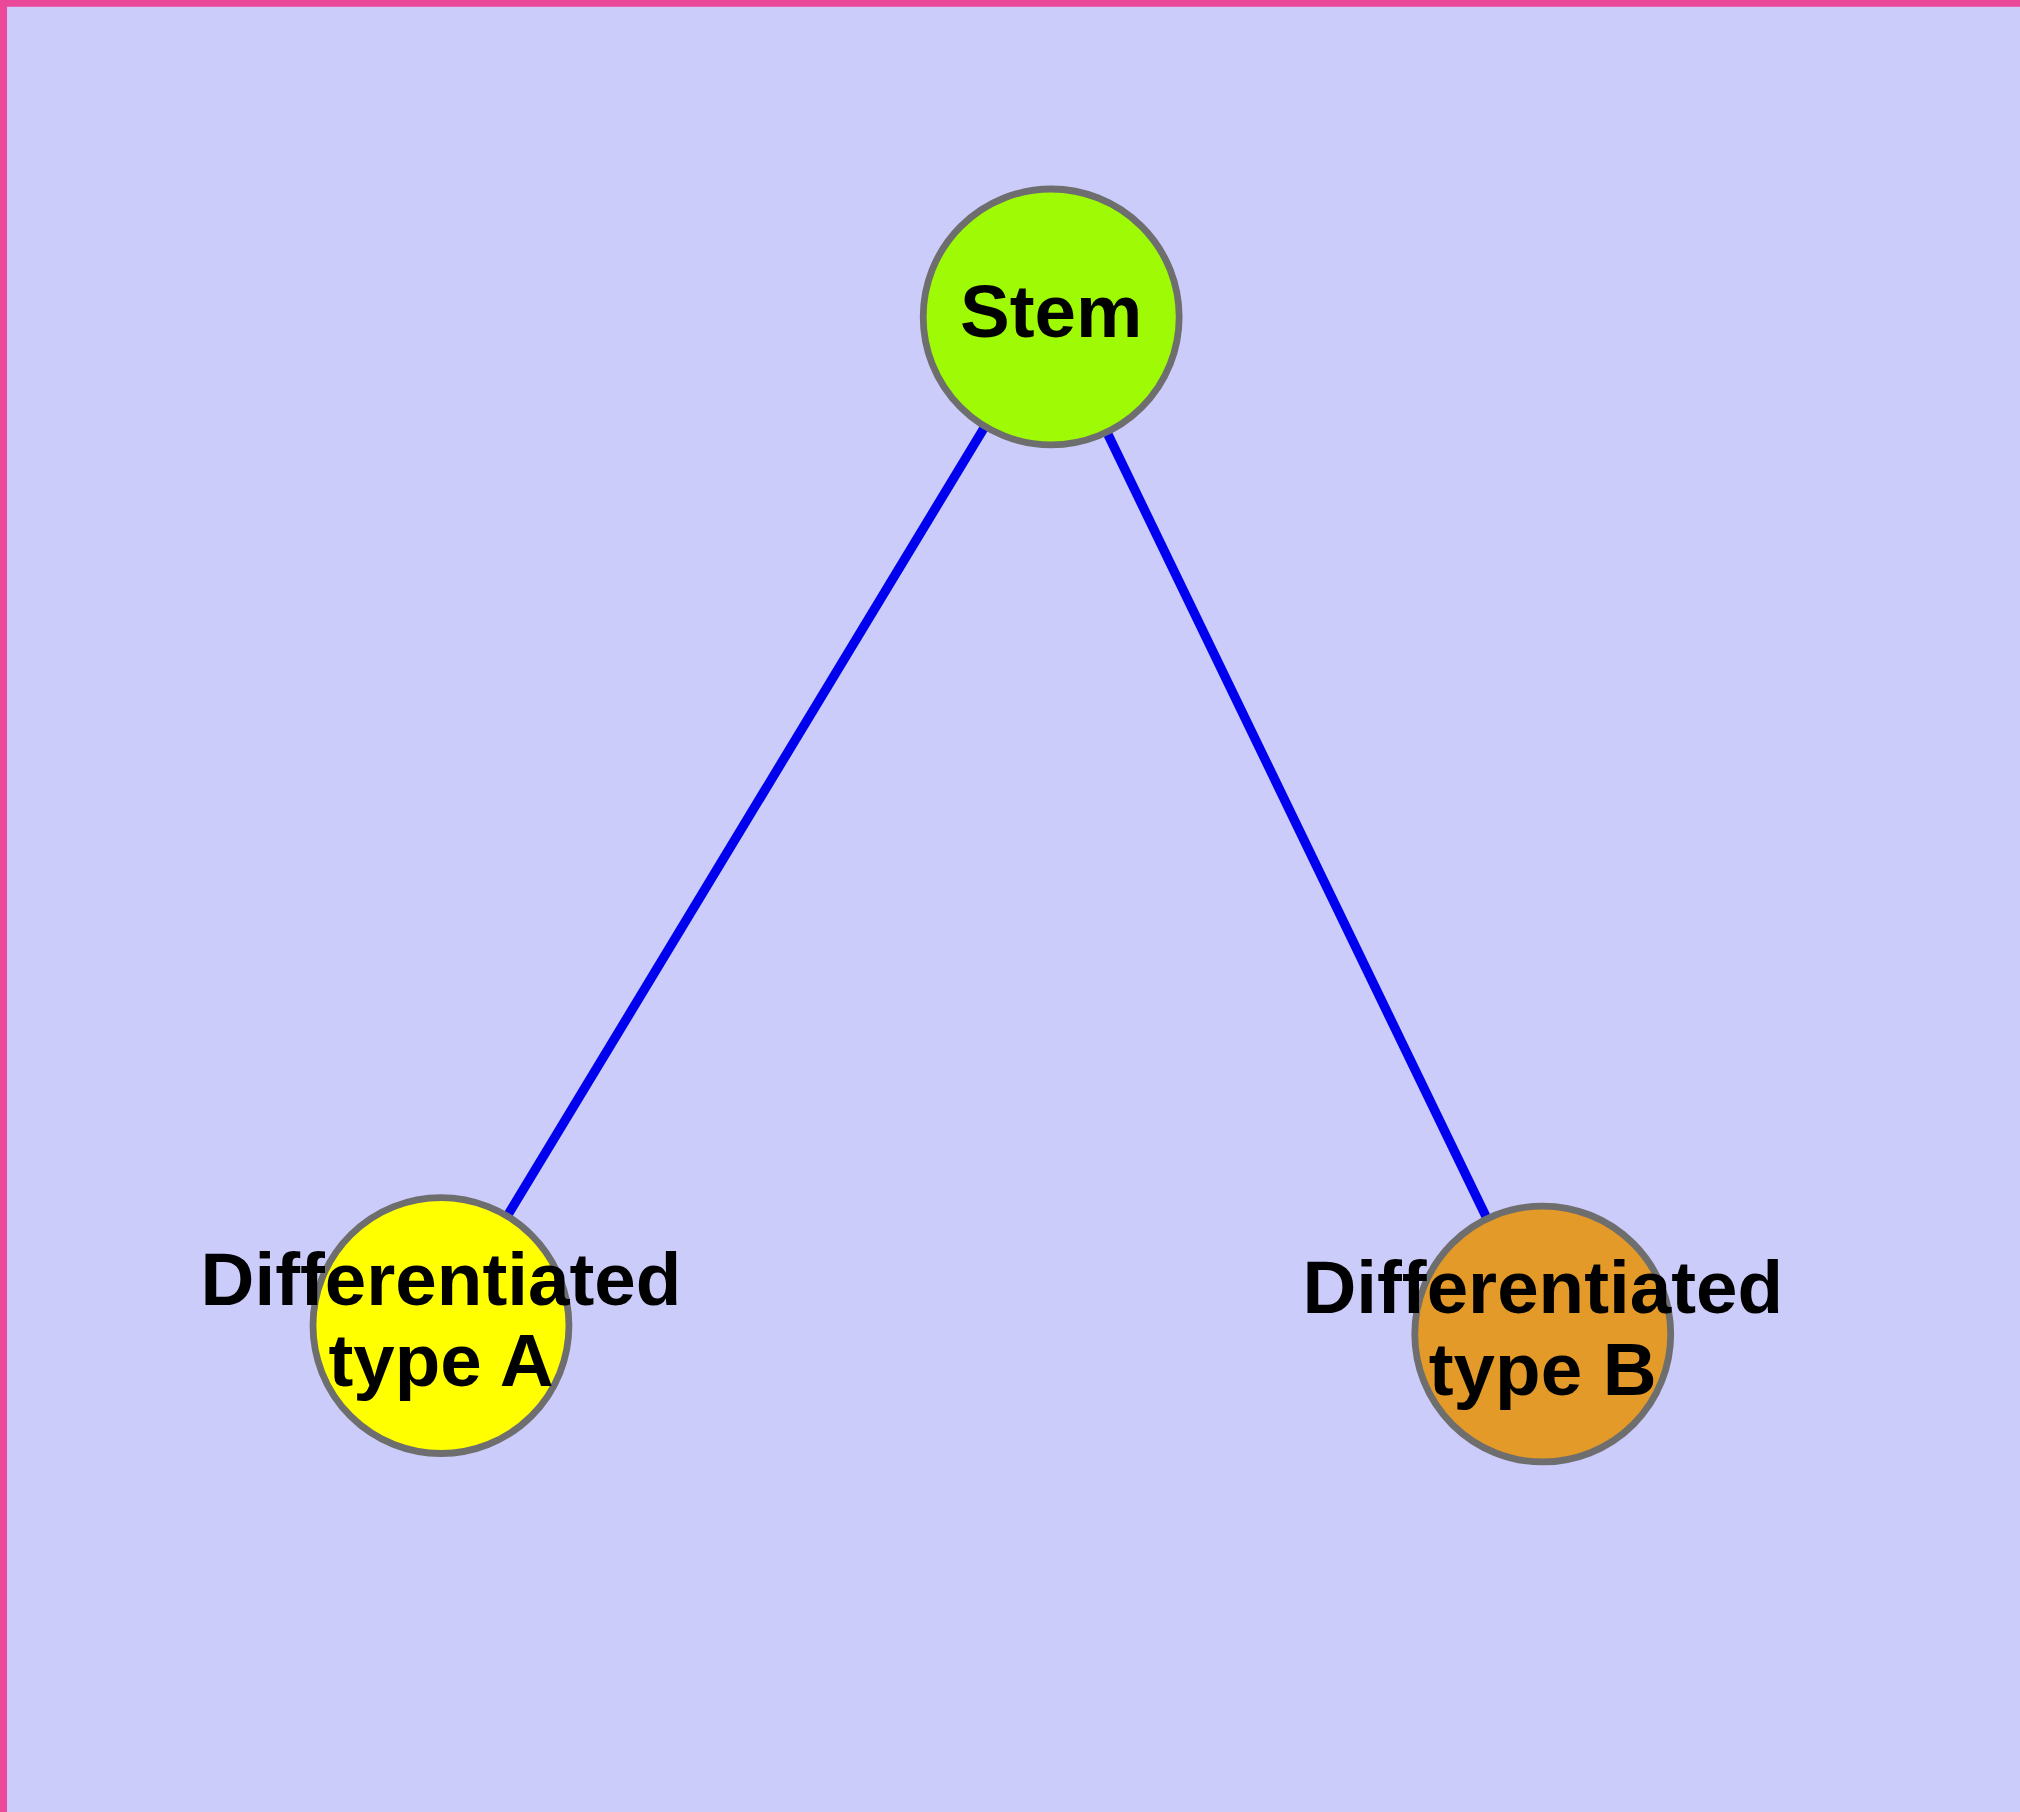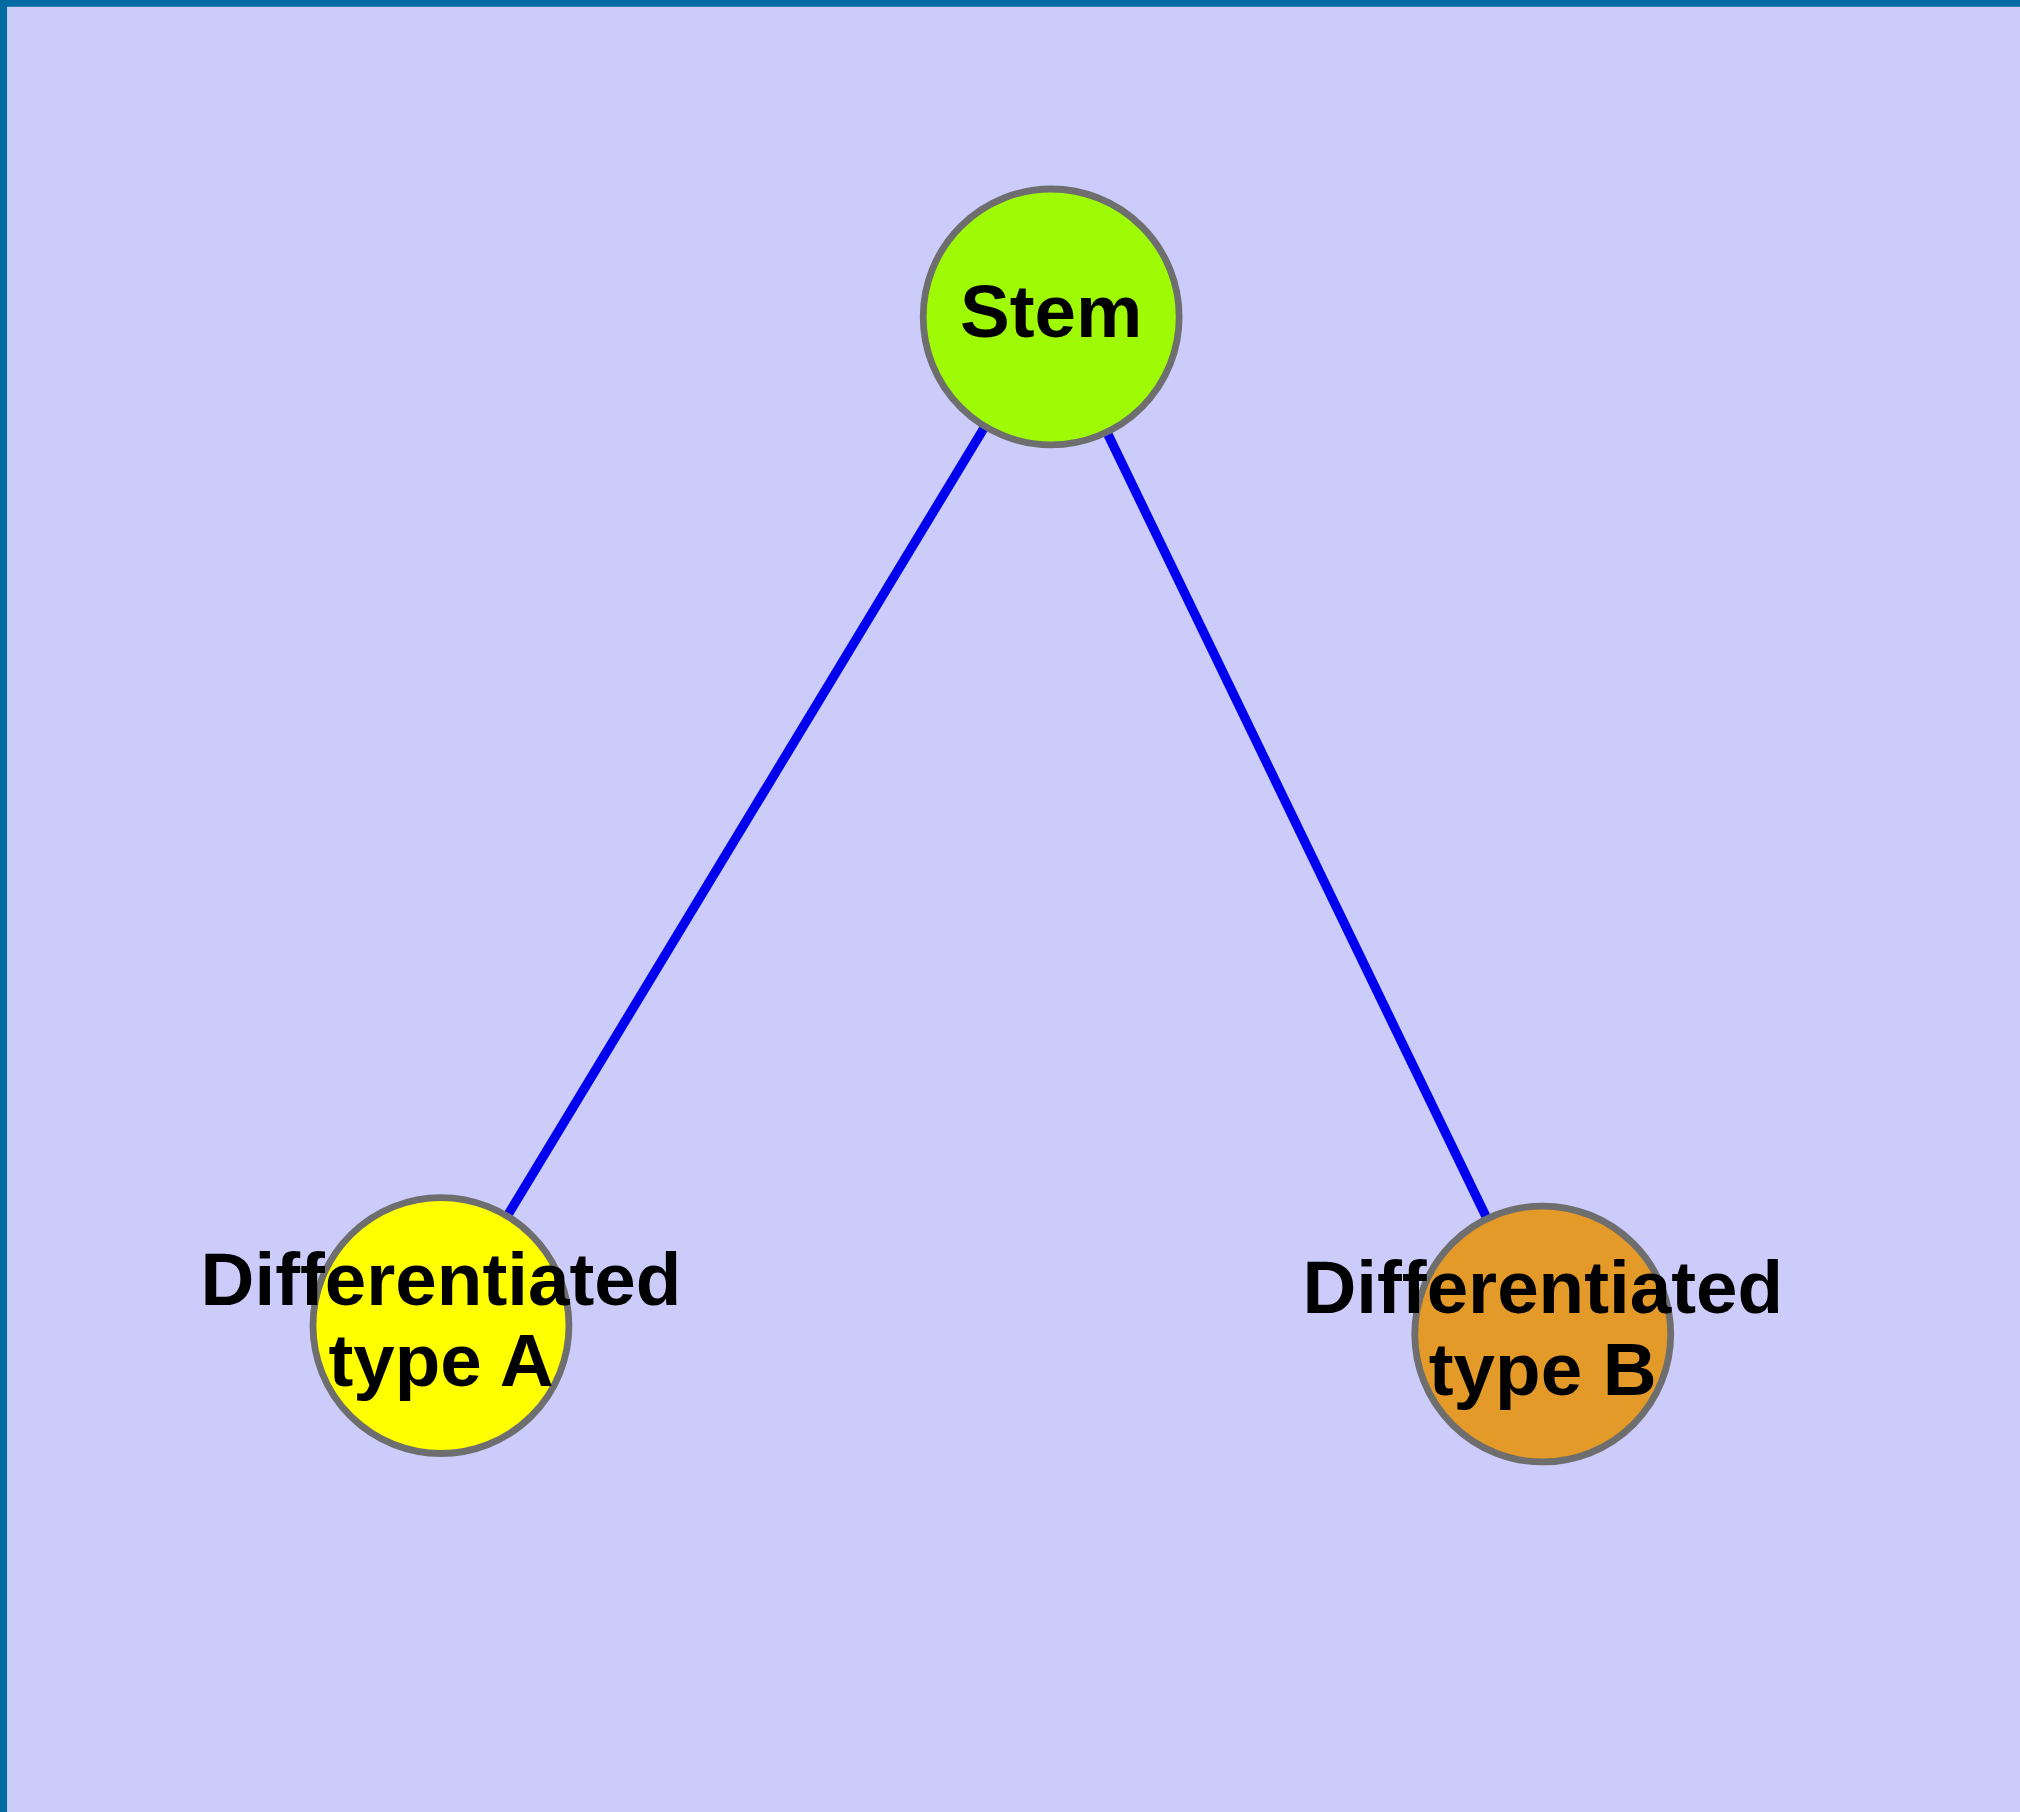--- a/index.html
+++ b/index.html
@@ -36,21 +36,21 @@
     dominant-baseline: middle;
     white-space: pre;
   }
   .edge-line {
     stroke-linecap: butt;
   }
 </style>
 </head>
 <body style="background: rgb(255, 255, 255);">
 
-<div id="graph-canvas" style="background: #0369a1;">
+<div id="graph-canvas" style="background: #ec4899;">
   <svg id="graph-svg" viewBox="0 0 2384 2138">
 
     <rect id="bg-rect" x="8" y="8" width="2376" height="2130" fill="#CCCCFA"></rect>
 
     <g id="edges-group">
         <line class="edge-line" x1="1163.9033629856056" y1="499.7708306210129" x2="596.0966370143943" y2="1438.229169378987" stroke="#0000EE" stroke-width="11"></line>
         <line class="edge-line" x1="1303.96979309942" y1="506.35129606776576" x2="1756.03020690058" y2="1441.6487039322342" stroke="#0000EE" stroke-width="11"></line>
       </g>
 
     <g id="nodes-group">

